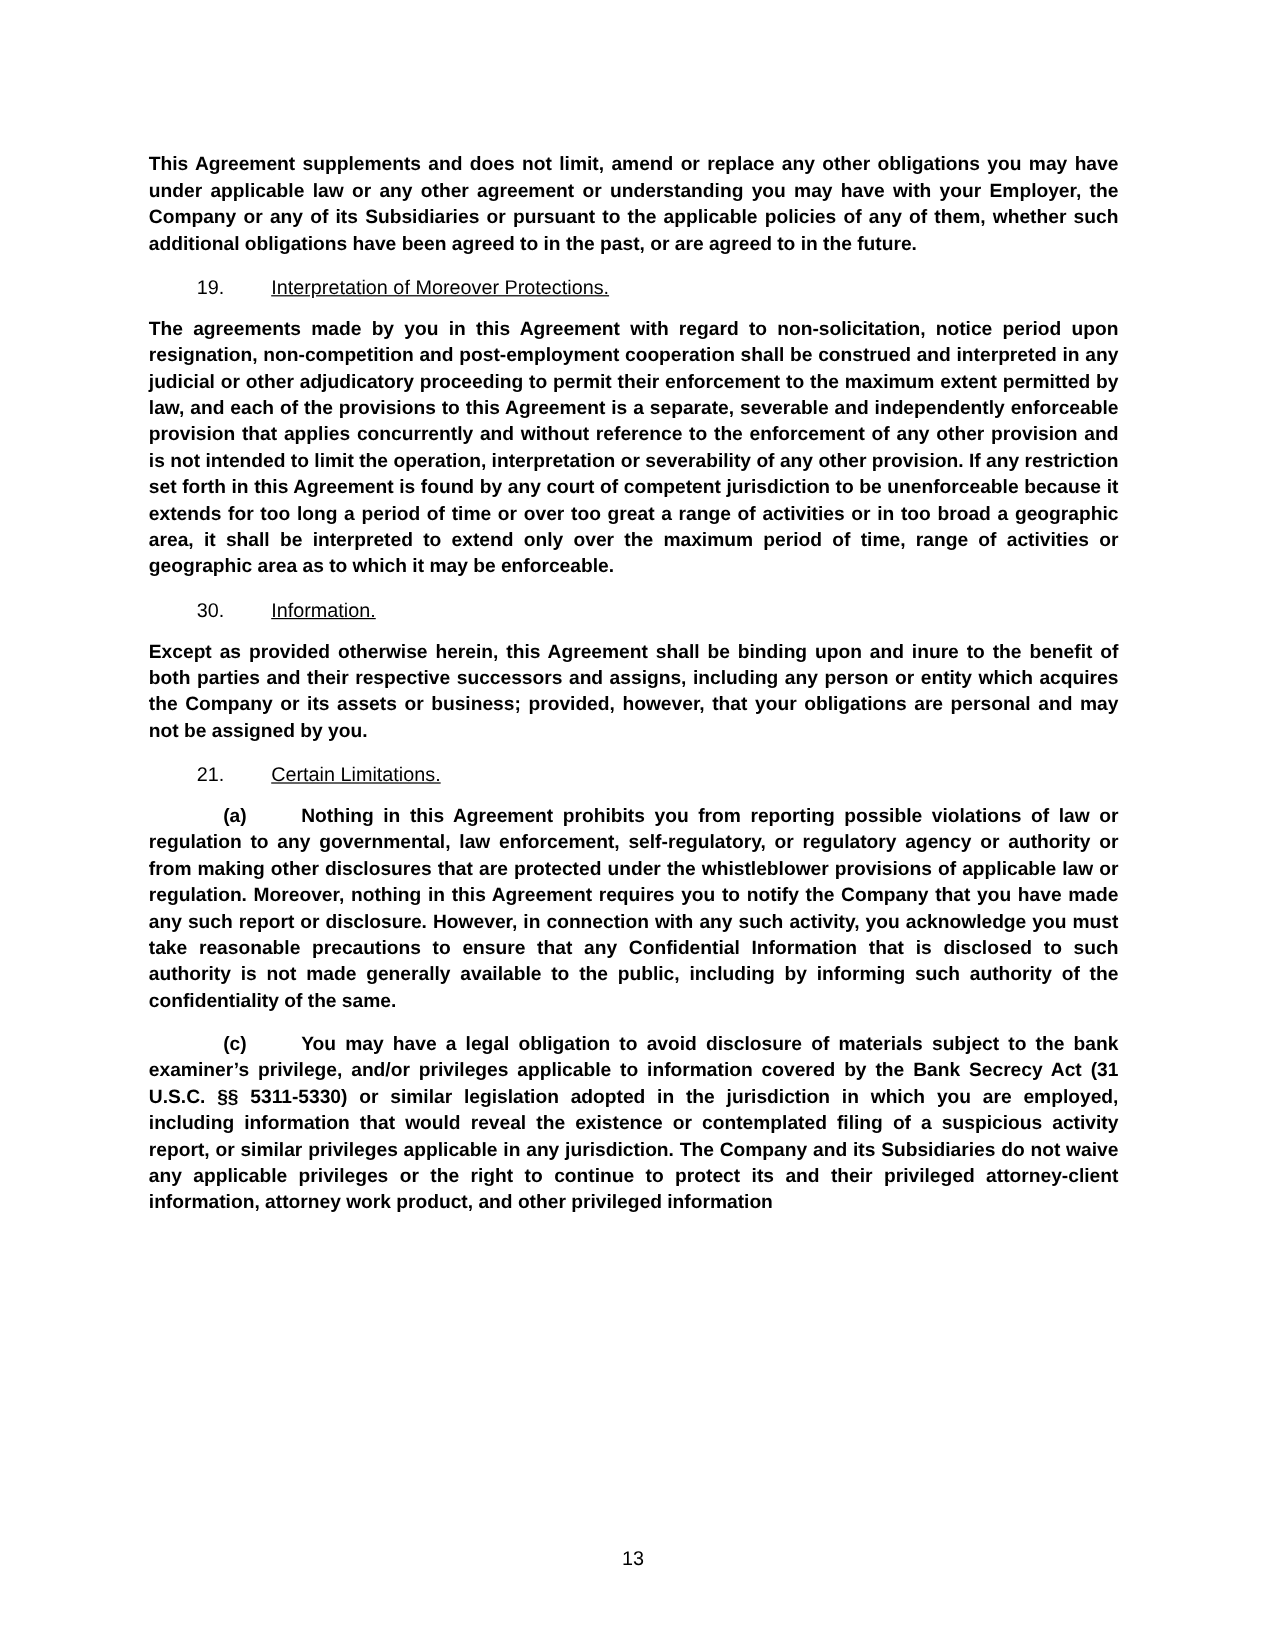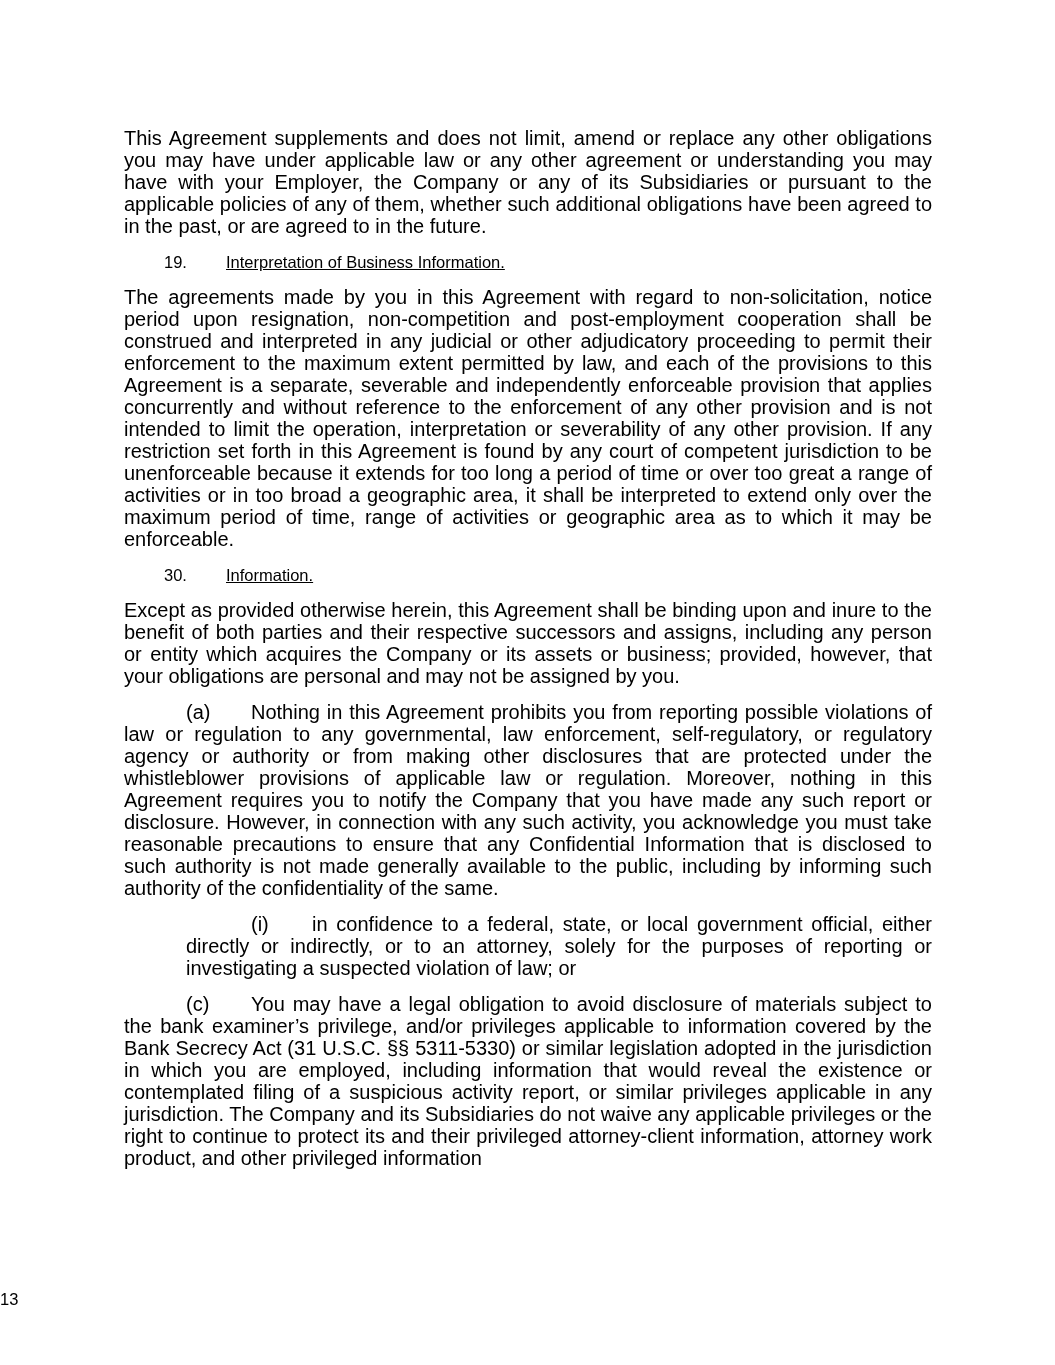--- a/index.html
+++ b/index.html
@@ -12,24 +12,25 @@
     color: #000000;
     overflow: hidden;
   }
   .page {
     position: absolute;
     left: 124px;
     top: 127px;
     width: 808px;
   }
   .para {
-    font-size: 20px;
+    font-size: 16px;
     line-height: 22px;
     text-align: justify;
     margin: 0 0 14px 0;
+    font-weight: bold;
   }
   .heading {
     font-size: 16.5px;
     line-height: 22px;
     margin: 6px 0 13px 0;
     white-space: nowrap;
   }
   .heading .num {
     display: inline-block;
     width: 62px;
@@ -53,40 +54,41 @@
   .clause .clause-label {
     display: inline-block;
     width: 61px;
     text-indent: 0;
   }
   .footer {
     position: absolute;
     left: 0;
     bottom: 56px;
     width: 100%;
+    text-align: center;
     font-size: 16.5px;
   }
 </style>
 </head>
 <body>
 
 <div class="page">
 
   <p class="para">This Agreement supplements and does not limit, amend or replace any other obligations you may have under applicable law or any other agreement or understanding you may have with your Employer, the Company or any of its Subsidiaries or pursuant to the applicable policies of any of them, whether such additional obligations have been agreed to in the past, or are agreed to in the future.</p>
 
-  <p class="heading"><span class="num">19.</span><span class="title">Interpretation of Business Information.</span></p>
+  <p class="heading"><span class="num">19.</span><span class="title">Interpretation of Moreover Protections.</span></p>
   <p class="para">The agreements made by you in this Agreement with regard to non-solicitation, notice period upon resignation, non-competition and post-employment cooperation shall be construed and interpreted in any judicial or other adjudicatory proceeding to permit their enforcement to the maximum extent permitted by law, and each of the provisions to this Agreement is a separate, severable and independently enforceable provision that applies concurrently and without reference to the enforcement of any other provision and is not intended to limit the operation, interpretation or severability of any other provision. If any restriction set forth in this Agreement is found by any court of competent jurisdiction to be unenforceable because it extends for too long a period of time or over too great a range of activities or in too broad a geographic area, it shall be interpreted to extend only over the maximum period of time, range of activities or geographic area as to which it may be enforceable.</p>
 
   <p class="heading"><span class="num">30.</span><span class="title">Information.</span></p>
   <p class="para">Except as provided otherwise herein, this Agreement shall be binding upon and inure to the benefit of both parties and their respective successors and assigns, including any person or entity which acquires the Company or its assets or business; provided, however, that your obligations are personal and may not be assigned by you.</p>
 
+  <p class="heading"><span class="num">21.</span><span class="title">Certain Limitations.</span></p>
 
   <p class="para sub"><span class="sub-label">(a)</span><span>Nothing in this Agreement prohibits you from reporting possible violations of law or regulation to any governmental, law enforcement, self-regulatory, or regulatory agency or authority or from making other disclosures that are protected under the whistleblower provisions of applicable law or regulation. Moreover, nothing in this Agreement requires you to notify the Company that you have made any such report or disclosure. However, in connection with any such activity, you acknowledge you must take reasonable precautions to ensure that any Confidential Information that is disclosed to such authority is not made generally available to the public, including by informing such authority of the confidentiality of the same.</span></p>
 
 
-  <p class="para clause"><span class="clause-label">(i)</span><span>in confidence to a federal, state, or local government official, either directly or indirectly, or to an attorney, solely for the purposes of reporting or investigating a suspected violation of law; or</span></p>
 
 
   <p class="para sub"><span class="sub-label">(c)</span><span>You may have a legal obligation to avoid disclosure of materials subject to the bank examiner’s privilege, and/or privileges applicable to information covered by the Bank Secrecy Act (31 U.S.C. §§ 5311-5330) or similar legislation adopted in the jurisdiction in which you are employed, including information that would reveal the existence or contemplated filing of a suspicious activity report, or similar privileges applicable in any jurisdiction. The Company and its Subsidiaries do not waive any applicable privileges or the right to continue to protect its and their privileged attorney-client information, attorney work product, and other privileged information</span></p>
 
 </div>
 
 <div class="footer">13</div>
 
 </body></html>

